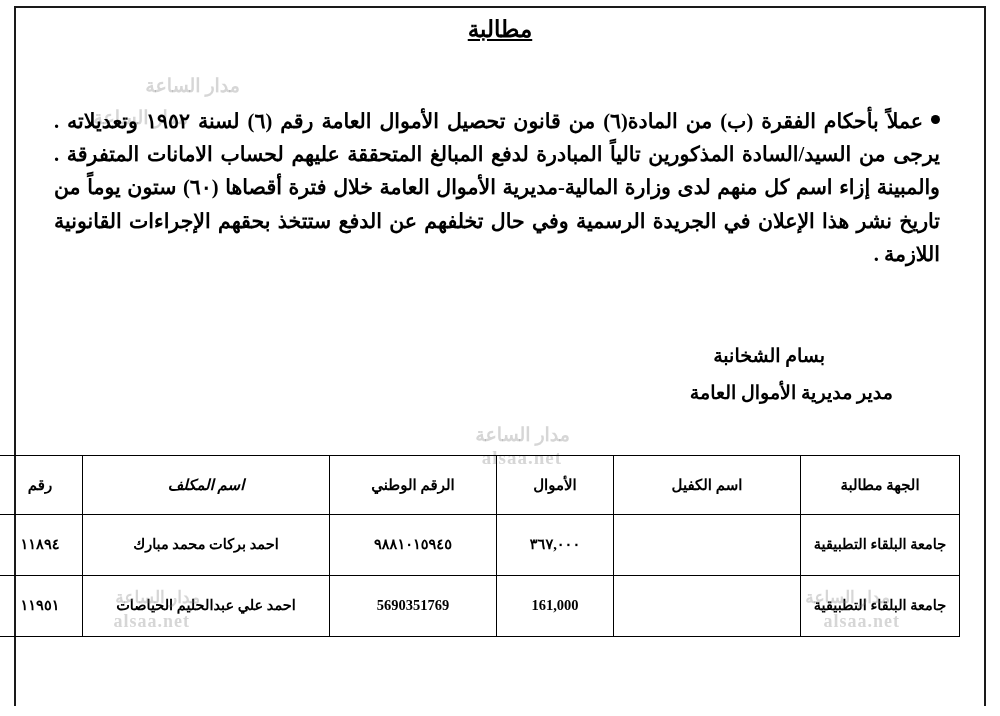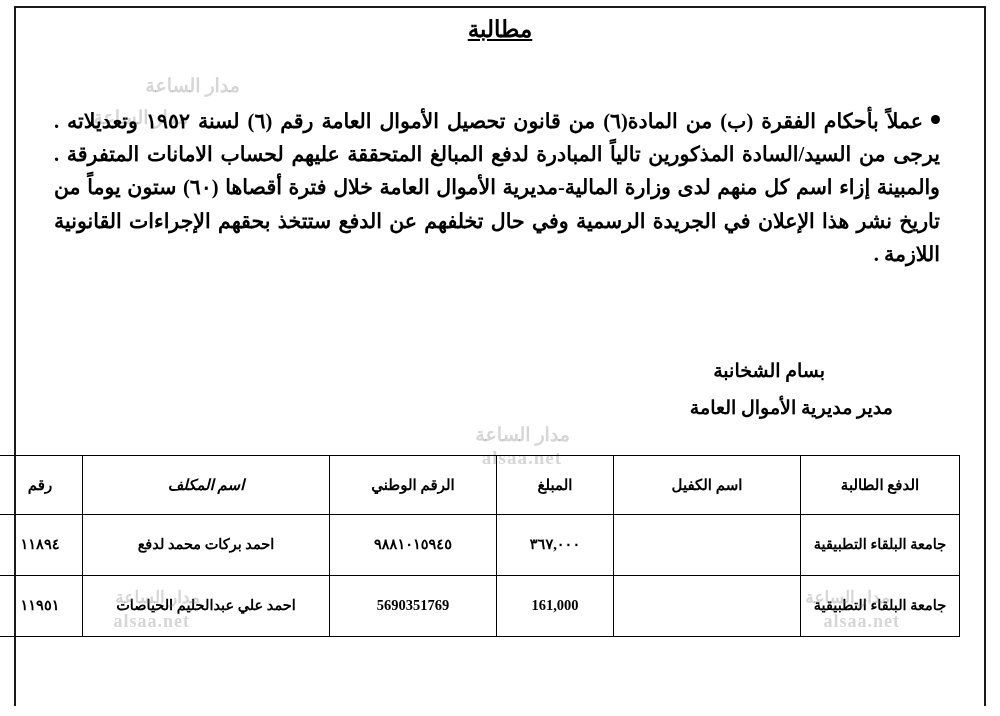--- a/index.html
+++ b/index.html
@@ -62,21 +62,21 @@
     display: inline-block;
     width: 9px;
     height: 9px;
     border-radius: 50%;
     background: #000;
     margin-left: 8px;
     vertical-align: 4px;
   }
   .signature {
     position: absolute;
-    top: 352px;
+    top: 337px;
     right: 175px;
     font-size: 19px;
     font-weight: bold;
     line-height: 1.95;
     direction: rtl;
   }
   .signature .line2 {
     margin-right: -68px;
     margin-left: 20px;
   }
@@ -150,36 +150,36 @@
     <div class="line1">بسام الشخانبة</div>
     <div class="line2">مدير مديرية الأموال العامة</div>
   </div>
 
   <div class="wm wm-3">مدار الساعة</div>
   <div class="wm wm-4">alsaa.net</div>
 
   <table class="claim-table">
     <thead>
       <tr>
-        <th class="col-jiha">الدفع الطالبة</th>
+        <th class="col-jiha">الجهة مطالبة</th>
         <th class="col-kafeel">اسم الكفيل</th>
-        <th class="col-mablagh">المبلغ</th>
+        <th class="col-mablagh">الأموال</th>
         <th class="col-raqam-watani">الرقم الوطني</th>
         <th class="col-mukallaf">اسم المكلف</th>
         <th class="col-raqam">رقم</th>
 
       </tr>
     </thead>
     <tbody>
       <tr>
         <td>جامعة البلقاء التطبيقية</td>
         <td></td>
         <td>٣٦٧,٠٠٠</td>
         <td>٩٨٨١٠١٥٩٤٥</td>
-        <td>احمد بركات محمد لدفع</td>
+        <td>احمد بركات محمد مبارك</td>
         <td>١١٨٩٤</td>
 
       </tr>
       <tr>
         <td>جامعة البلقاء التطبيقية</td>
         <td></td>
         <td>161,000</td>
         <td>5690351769</td>
         <td>احمد علي عبدالحليم الحياصات</td>
         <td>١١٩٥١</td>

